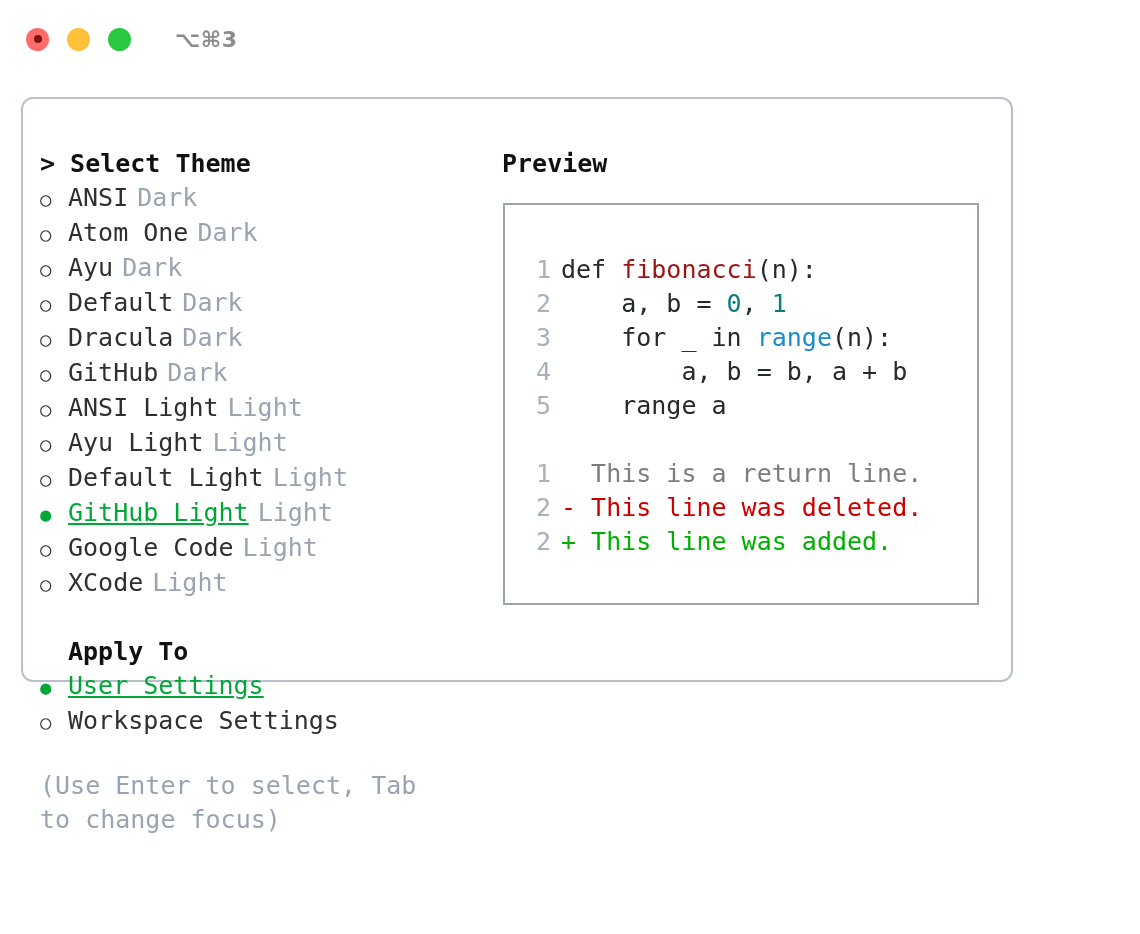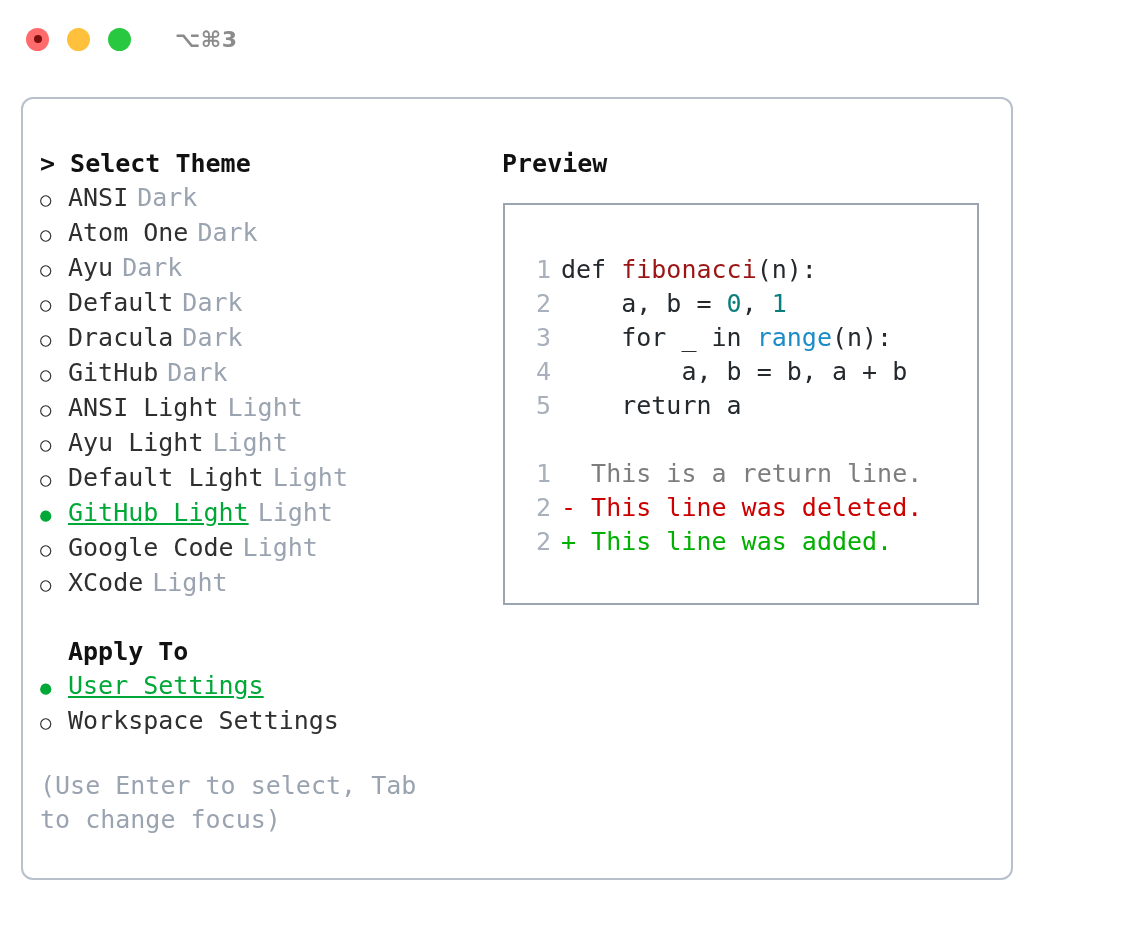--- a/index.html
+++ b/index.html
@@ -63,21 +63,21 @@
     letter-spacing: 0.5px;
     font-family: "DejaVu Sans", "Liberation Sans", sans-serif;
   }
 
   
   .panel {
     position: absolute;
     left: 21px;
     top: 97px;
     width: 992px;
-    height: 783px;
+    height: 585px;
     border: 2px solid #b8c0cc;
     border-radius: 12px;
     box-sizing: border-box;
     background: #ffffff;
   }
 
   .panel-inner {
     position: absolute;
     left: 0; top: 0;
     width: 100%; height: 100%;
@@ -231,21 +231,21 @@
       </div>
 
       <div class="right-col">
         <div class="preview-title">Preview</div>
         <div class="code-box">
           <div id="code-lines">
               <div class="code-line"><span class="ln">1</span><span class="tok-plain">def </span><span class="tok-fn">fibonacci</span><span class="tok-plain">(n):</span></div>
               <div class="code-line"><span class="ln">2</span><span class="tok-plain">    a, b = </span><span class="tok-num">0</span><span class="tok-plain">, </span><span class="tok-num">1</span></div>
               <div class="code-line"><span class="ln">3</span><span class="tok-plain">    for _ in </span><span class="tok-builtin">range</span><span class="tok-plain">(n):</span></div>
               <div class="code-line"><span class="ln">4</span><span class="tok-plain">        a, b = b, a + b</span></div>
-              <div class="code-line"><span class="ln">5</span><span class="tok-plain">    return a</span></div>
+              <div class="code-line"><span class="ln">5</span><span class="tok-plain">    range a</span></div>
             </div>
           <div class="code-gap"></div>
           <div id="diff-lines">
               <div class="code-line"><span class="ln">1</span><span class="tok-ctx">  </span><span class="tok-ctx">This is a return line.</span></div>
               <div class="code-line"><span class="ln">2</span><span class="tok-del">- </span><span class="tok-del">This line was deleted.</span></div>
               <div class="code-line"><span class="ln">2</span><span class="tok-add">+ </span><span class="tok-add">This line was added.</span></div>
             </div>
         </div>
       </div>
 

